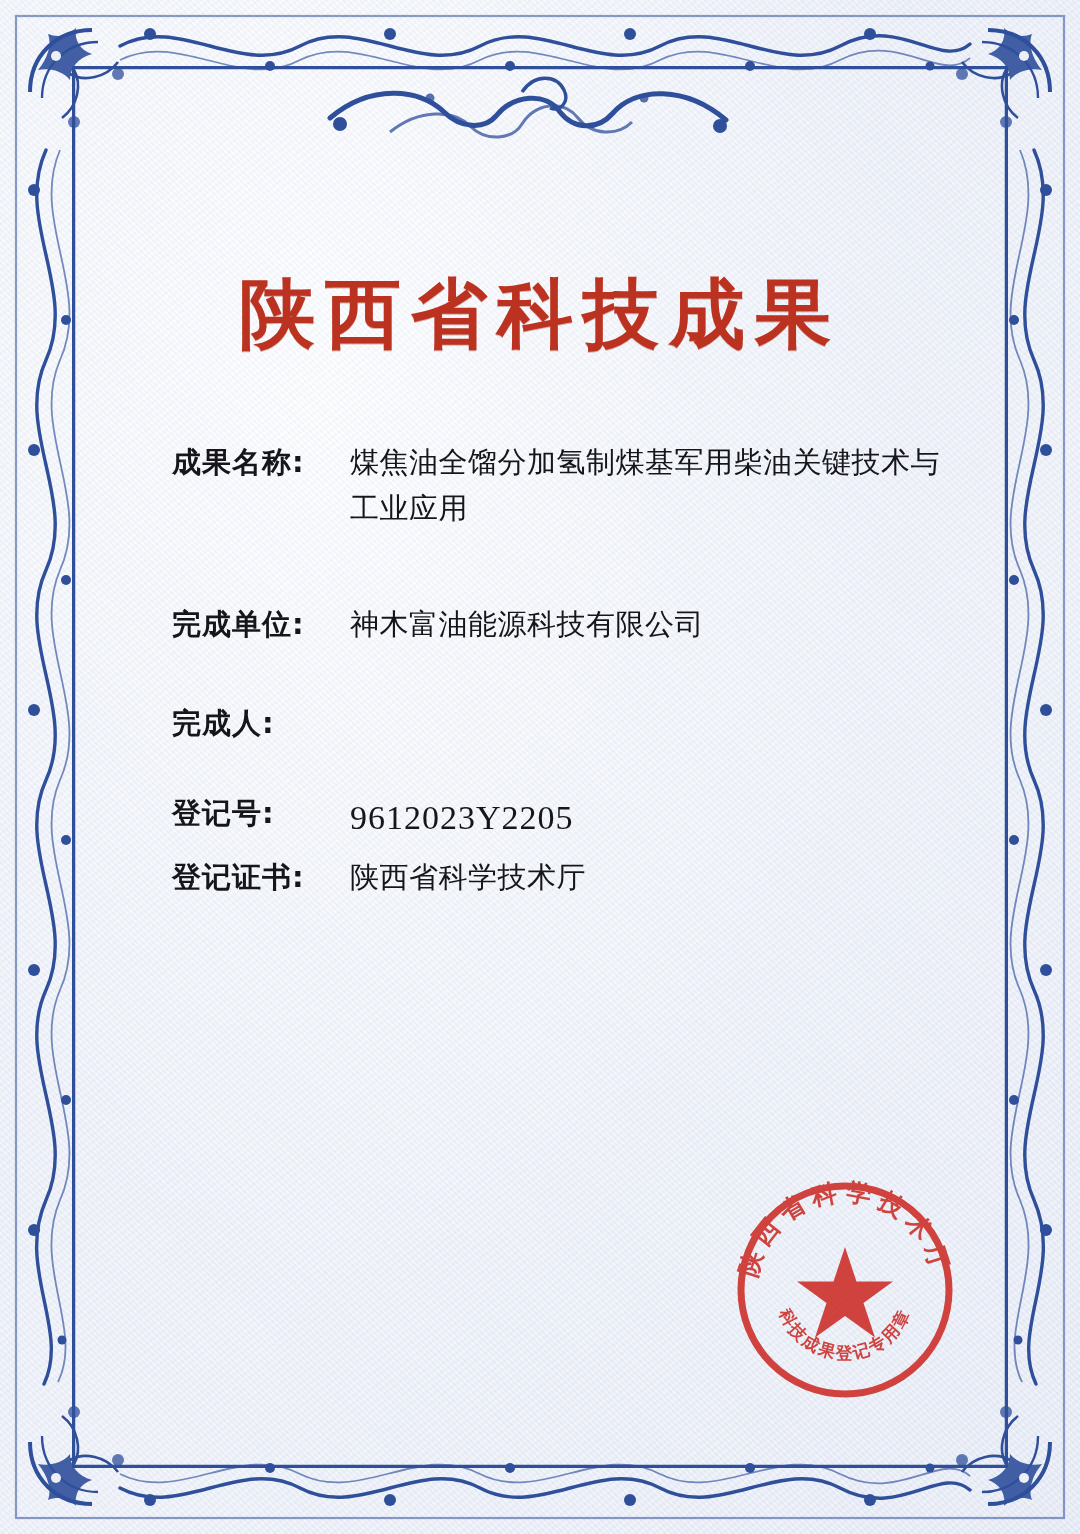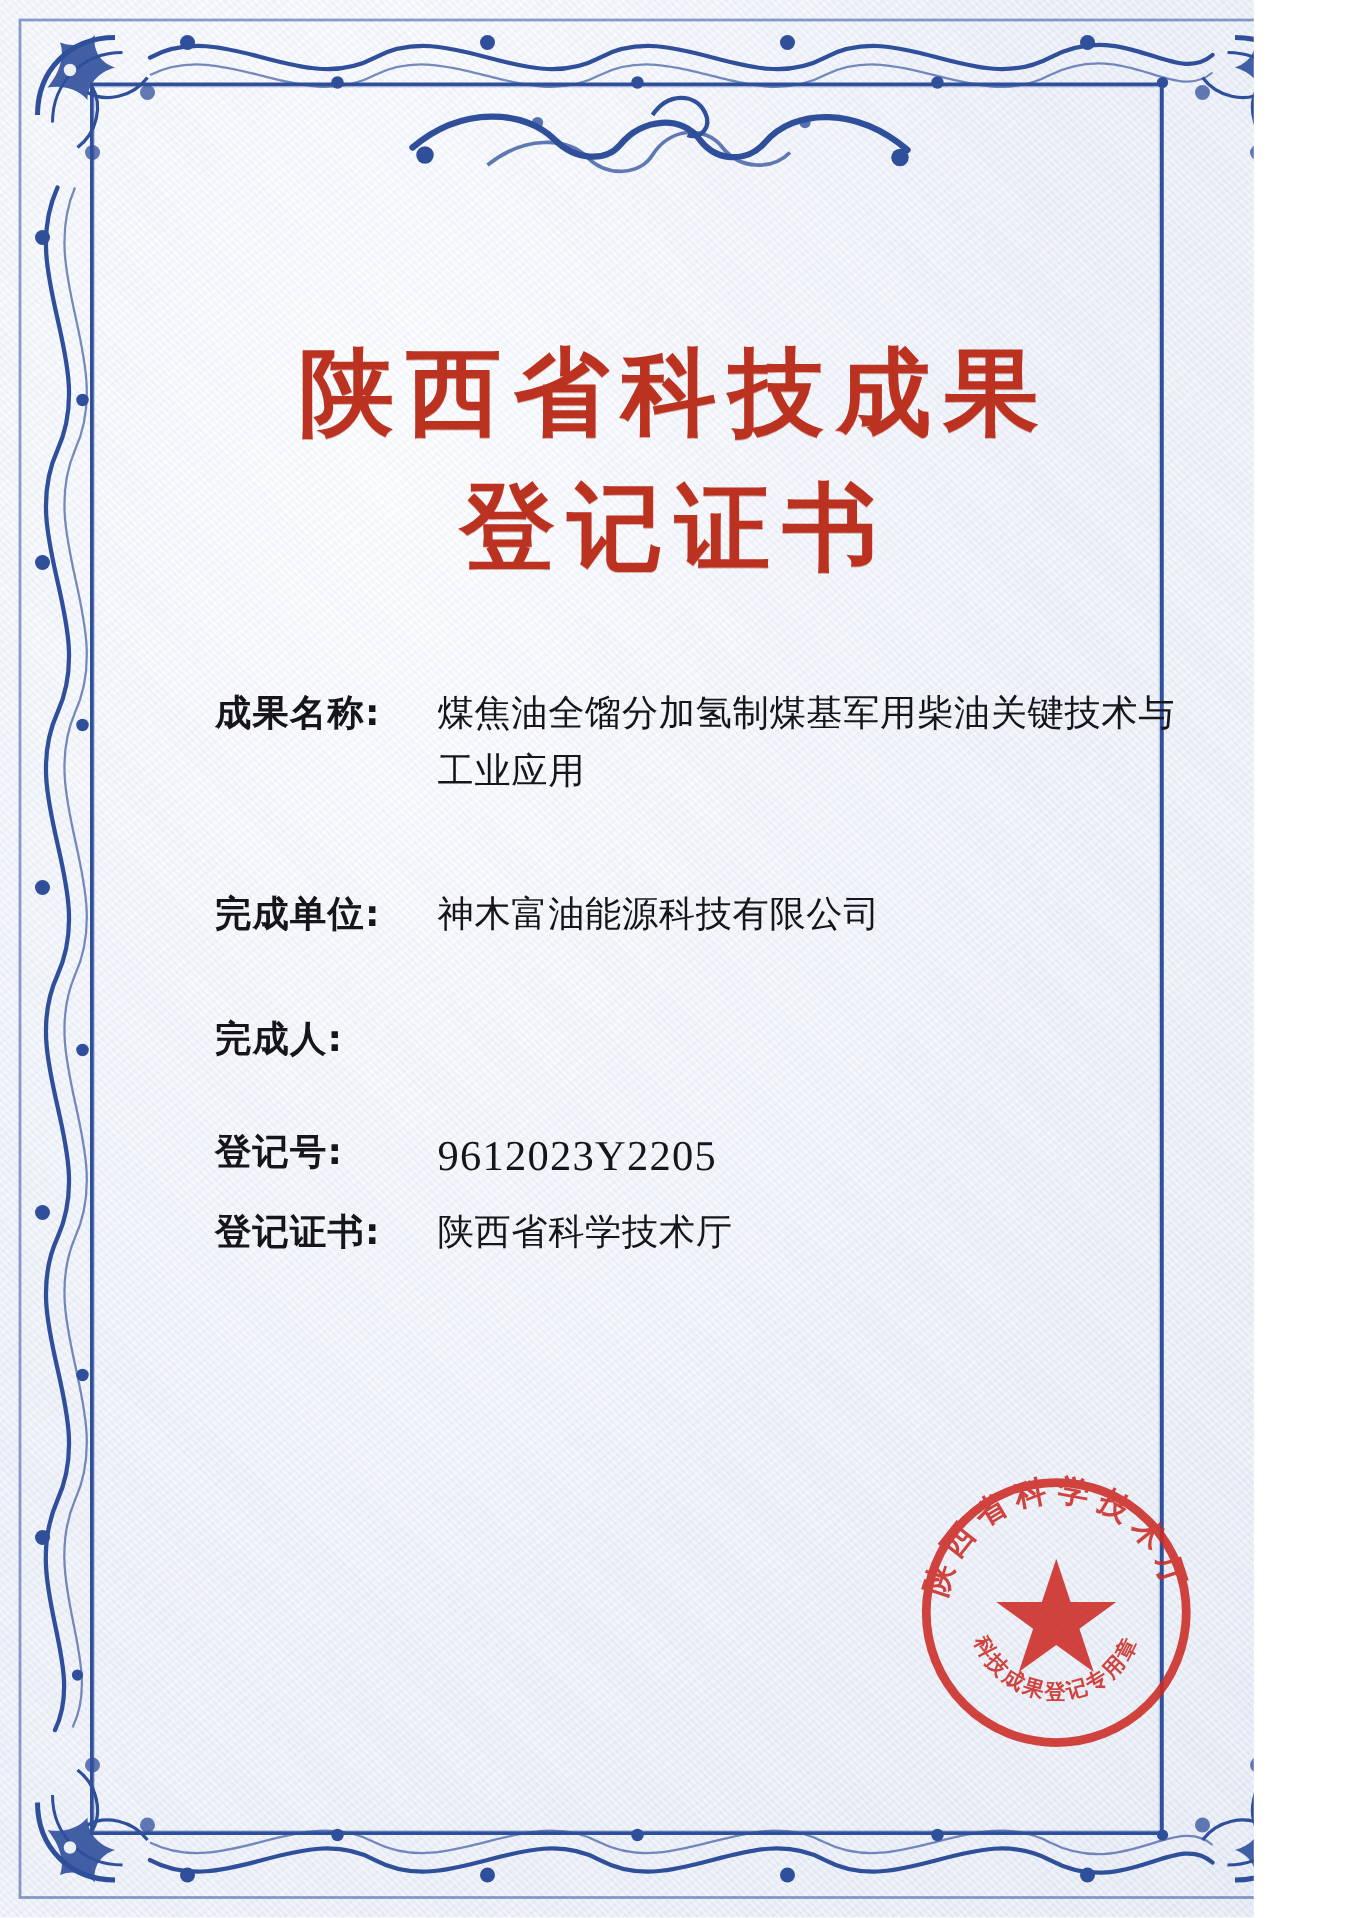--- a/index.html
+++ b/index.html
@@ -5,21 +5,21 @@
   html, body {
     margin: 0;
     padding: 0;
     background: #ffffff;
   }
   body {
     font-family: "Liberation Serif", "DejaVu Serif", serif;
   }
   .certificate {
     position: relative;
-    width: 1003px;
+    width: 1080px;
     height: 1534px;
     overflow: hidden;
     background:
       radial-gradient(ellipse at 30% 25%, rgba(255,255,255,0.9) 0%, rgba(234,238,247,0.5) 55%, rgba(222,228,241,0.25) 100%),
       linear-gradient(135deg, #eef1f8 0%, #e6eaf4 30%, #edf0f7 60%, #e3e8f3 100%);
   }
   
   .paper-texture {
     position: absolute;
     inset: 0;
@@ -261,21 +261,20 @@
       </g>
     </svg>
   </div>
 
   <div class="inner-frame"></div>
 
   <div class="content">
 
     <div class="title-block">
       <div class="title-line">陕西省科技成果</div>
-      <div class="title-line">登记证书</div>
     </div>
 
     <div class="fields">
 
       <div class="field-row">
         <div class="field-label">成果名称:</div>
         <div class="field-value">煤焦油全馏分加氢制煤基军用柴油关键技术与工业应用</div>
       </div>
 
       <div class="field-row gap-top">

